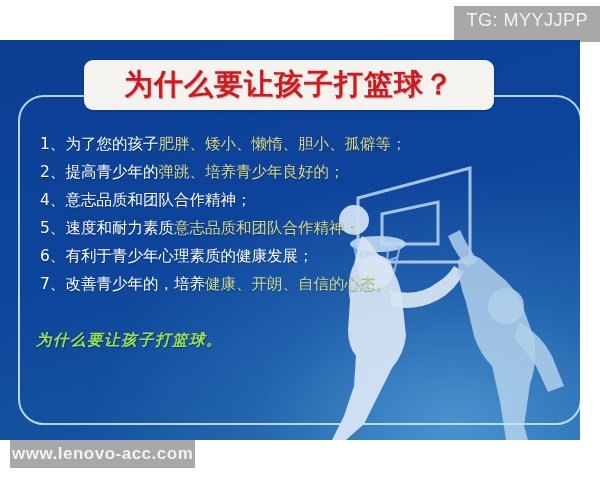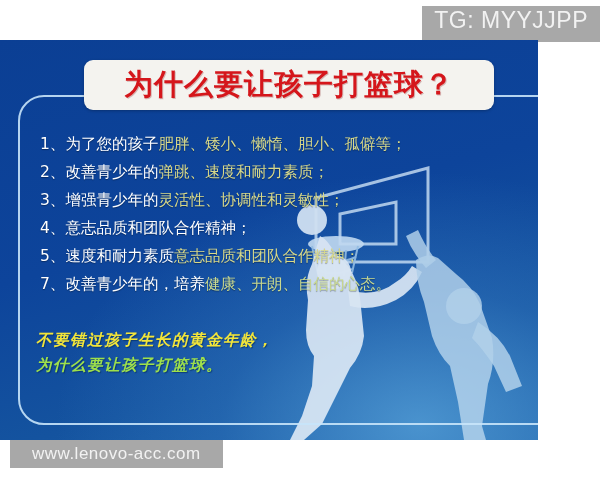--- a/index.html
+++ b/index.html
@@ -37,34 +37,35 @@
     font-family: "Liberation Sans", sans-serif;
     letter-spacing: 0.5px;
     display: flex;
     align-items: center;
     white-space: nowrap;
   }
   #wm-top {
     right: 0; top: 6px;
     height: 28px;
     padding: 0 12px 8px 12px;
-    font-size: 23px;
+    font-size: 18px;
   }
   #wm-bottom {
     left: 10px; bottom: 12px;
     height: 28px;
-    padding: 0 22px;
+    padding: 0 2px;
     font-size: 17px;
+    font-weight: bold;
   }
 
   
   .board {
     position: absolute;
     left: 0; top: 40px;
-    width: 538px; height: 400px;
+    width: 580px; height: 400px;
     background:
       radial-gradient(ellipse 520px 360px at 78% 96%, rgba(90,165,220,0.75) 0%, rgba(60,130,200,0.35) 38%, rgba(20,70,150,0.0) 70%),
       linear-gradient(165deg, #0b3f94 0%, #0d449b 45%, #14539f 75%, #1d62a8 100%);
     overflow: hidden;
   }
 
   
   .art {
     position: absolute;
     right: 0; bottom: 0;
@@ -192,38 +193,37 @@
 
     <div class="title-card">
       <span class="title-text">为什么要让孩子打篮球？</span>
     </div>
 
     <div class="list">
       <div class="list-item">
         <span class="seg-white">1、</span><span class="seg-white">为了您的孩子</span><span class="seg-accent">肥胖、矮小、懒惰、胆小、孤僻等；</span>
       </div>
       <div class="list-item">
-        <span class="seg-white">2、</span><span class="seg-white">改善青少年的</span><span class="seg-accent">弹跳、速度和耐力素质；</span>
-      </div>
-      <div class="list-item">
-        <span class="seg-white">3、</span><span class="seg-white">增强青少年的</span><span class="seg-accent">灵活性、协调性和灵敏性；</span>
+        <span class="seg-white">2、</span><span class="seg-white">提高青少年的</span><span class="seg-accent">弹跳、培养青少年良好的；</span>
       </div>
       <div class="list-item">
         <span class="seg-white">4、</span><span class="seg-white">意志品质和团队合作精神；</span><span class="seg-accent"></span>
       </div>
       <div class="list-item">
         <span class="seg-white">5、</span><span class="seg-white">速度和耐力素质</span><span class="seg-accent">意志品质和团队合作精神；</span>
       </div>
       <div class="list-item">
+        <span class="seg-white">6、</span><span class="seg-white">有利于青少年心理素质的健康发展；</span><span class="seg-accent"></span>
+      </div>
+      <div class="list-item">
         <span class="seg-white">7、</span><span class="seg-white">改善青少年的，培养</span><span class="seg-accent2">健康、开朗、自信的心态。</span>
       </div>
     </div>
 
     <div class="slogans">
-      <div class="slogan">不要错过孩子生长的黄金年龄，</div>
       <div class="slogan green">为什么要让孩子打篮球。</div>
     </div>
 
   </div>
 
   <div class="wm" id="wm-bottom">
     <span>www.lenovo-acc.com</span>
   </div>
 
 </div>

